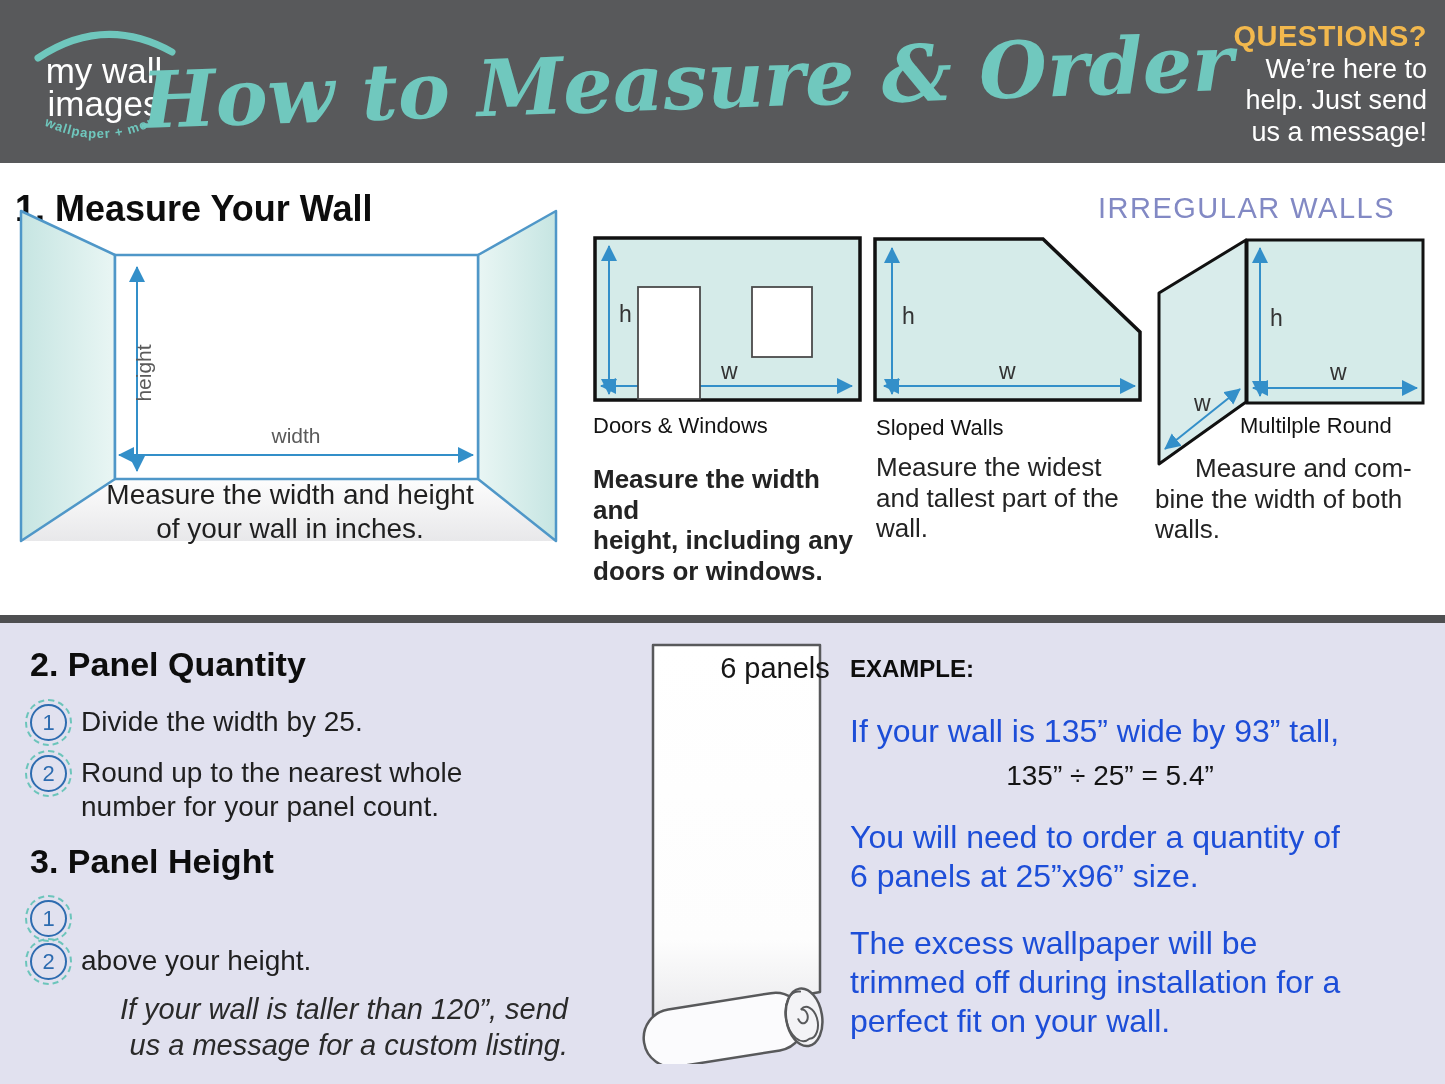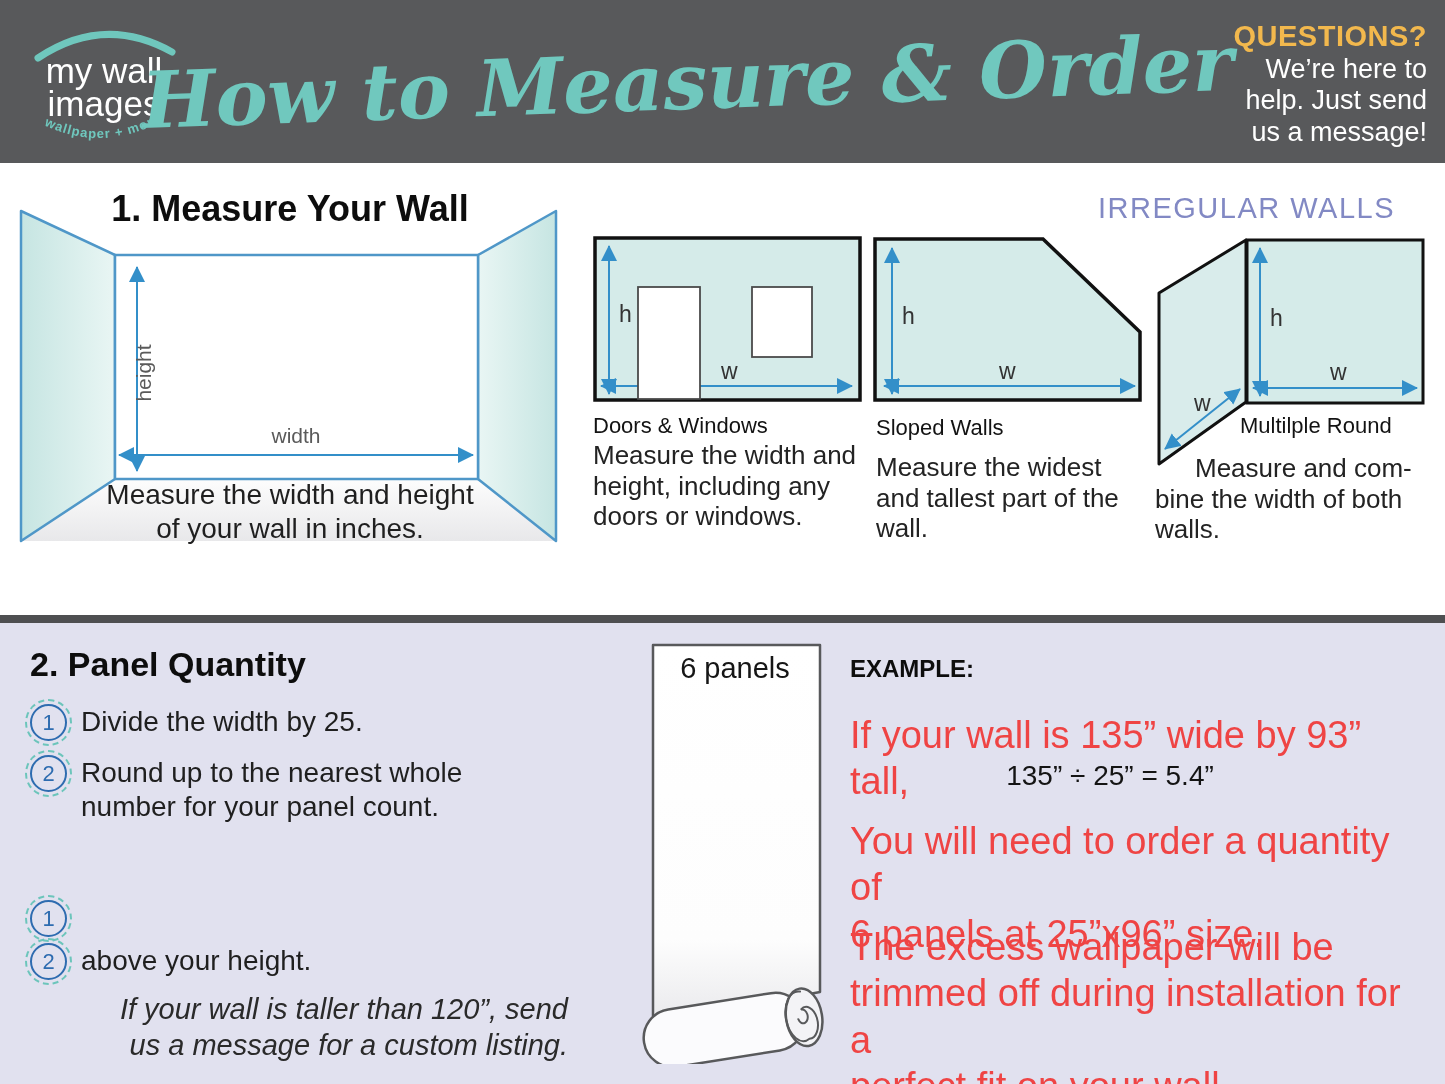--- a/index.html
+++ b/index.html
@@ -8,39 +8,39 @@
   .abs{position:absolute;}
   .pre{white-space:pre-line;}
   
   .header{left:0;top:0;width:1445px;height:163px;background:#58595b;}
   .script-title{left:195px;top:0;width:985px;height:163px;display:flex;align-items:center;justify-content:center;
       font-family:"DejaVu Serif",serif;font-style:italic;font-weight:bold;font-size:78px;color:#70c8be;
       white-space:nowrap;transform:rotate(-2deg);}
   .q-head{left:1165px;top:20px;width:262px;text-align:right;font-weight:bold;font-size:29px;color:#f2b84d;letter-spacing:.5px;}
   .q-body{left:1165px;top:54px;width:262px;text-align:right;font-size:27px;line-height:1.16;color:#fff;}
   
-  .s1-title{left:15px;top:188px;width:550px;text-align:center;font-size:36px;font-weight:bold;color:#0d0d0d;}
+  .s1-title{left:15px;top:188px;width:550px;font-size:36px;font-weight:bold;color:#0d0d0d;}
   .s1-caption{left:35px;top:478px;width:510px;text-align:center;font-size:28px;line-height:1.22;color:#1f1f1f;}
   
   .irr-title{left:595px;top:192px;width:800px;text-align:right;font-size:29px;letter-spacing:1.5px;color:#8289c4;}
   .irr-label{font-size:22px;color:#131313;}
   .irr-caption{font-size:26px;line-height:1.18;color:#232323;}
   
   .divider{left:0;top:615px;width:1445px;height:8px;background:#4e4f51;}
   .bottom-bg{left:0;top:623px;width:1445px;height:461px;background:#e1e1ef;}
   .sec-head{font-size:34px;font-weight:bold;color:#0d0d0d;}
   .step-row{display:flex;gap:14px;align-items:flex-start;}
   .stepnum{flex:0 0 auto;width:33px;height:33px;border:2px solid #2e6cb0;border-radius:50%;color:#2e6cb0;
       font-size:22px;display:flex;align-items:center;justify-content:center;position:relative;margin-top:2px;}
   .stepnum::after{content:"";position:absolute;inset:-7px;border:2px dashed #6cc5bb;border-radius:50%;}
   .step-text{font-size:28px;line-height:1.22;color:#1f1f1f;padding-top:3px;}
   .ital{font-style:italic;font-size:29px;line-height:1.24;color:#2a2a2a;text-align:right;}
-  .roll-label{left:655px;top:652px;width:160px;text-align:center;font-size:29px;color:#161616;}
+  .roll-label{left:655px;top:652px;width:160px;text-align:center;font-size:29px;color:#161616;padding-left:40px;}
   .ex-title{left:850px;top:655px;font-size:24px;font-weight:bold;color:#0d0d0d;}
-  .ex-text{font-size:38px;line-height:1.22;color:#ef4444;}
+  .ex-text{font-size:32px;line-height:1.22;color:#1d4ed8;}
   .ex-formula{left:845px;top:760px;width:530px;text-align:center;font-size:28px;color:#141414;}
   svg text{font-family:"Liberation Sans",sans-serif;}
 </style>
 </head>
 <body>
 
 <div id="canvas">
 
   <div class="abs header">
     <svg class="abs" style="left:20px;top:6px;" width="165" height="152" viewBox="0 0 165 152">
@@ -104,21 +104,21 @@
     </defs>
     <rect x="2" y="2" width="265" height="162" fill="#d5ebe9" stroke="#111" stroke-width="3.5"></rect>
     <line x1="8" y1="150" x2="259" y2="150" stroke="#338fc9" stroke-width="2" marker-start="url(#m1)" marker-end="url(#m1)"></line>
     <rect x="45" y="51" width="62" height="112" fill="#ffffff" stroke="#4b4b4b" stroke-width="1.8"></rect>
     <rect x="159" y="51" width="60" height="70" fill="#ffffff" stroke="#4b4b4b" stroke-width="1.8"></rect>
     <line x1="16" y1="10" x2="16" y2="158" stroke="#338fc9" stroke-width="2" marker-start="url(#m1)" marker-end="url(#m1)"></line>
     <text x="26" y="86" font-size="23" fill="#333">h</text>
     <text x="128" y="143" font-size="23" fill="#333">w</text>
   </svg>
   <div class="abs irr-label" style="left:593px;top:413px;">Doors &amp; Windows</div>
-  <div class="abs irr-caption pre" style="left:593px;top:440px;width:268px;">Measure the width and
+  <div class="abs irr-caption pre" style="left:593px;top:464px;width:268px;font-weight:bold;">Measure the width and
 height, including any
 doors or windows.</div>
 
   <svg class="abs" style="left:873px;top:236px;" width="270" height="168" viewBox="0 0 270 168">
     <defs>
       <marker id="m2" markerWidth="9" markerHeight="9" refX="7.5" refY="4" orient="auto-start-reverse">
         <path d="M0,0 L8,4 L0,8 Z" fill="#338fc9"></path>
       </marker>
     </defs>
     <polygon points="2,3 170,3 267,96 267,164 2,164" fill="#d5ebe9" stroke="#111" stroke-width="3.5" stroke-linejoin="miter"></polygon>
@@ -160,20 +160,21 @@
   <div class="abs step-row" style="left:30px;top:702px;width:520px;">
     <span class="stepnum">1</span>
     <span class="step-text pre">Divide the width by 25.</span>
   </div>
   <div class="abs step-row" style="left:30px;top:753px;width:520px;">
     <span class="stepnum">2</span>
     <span class="step-text pre">Round up to the nearest whole
 number for your panel count.</span>
   </div>
 
+  <div class="abs sec-head" style="left:30px;top:842px;">3. Panel Height</div>
 
   <div class="abs step-row" style="left:30px;top:898px;width:540px;">
     <span class="stepnum">1</span>
   </div>
   <div class="abs step-row" style="left:30px;top:941px;width:540px;">
     <span class="stepnum">2</span>
     <span class="step-text">above your height.</span>
   </div>
   <div class="abs ital pre" style="left:78px;top:992px;width:490px;">If your wall is taller than 120”, send
 us a message for a custom listing.</div>

